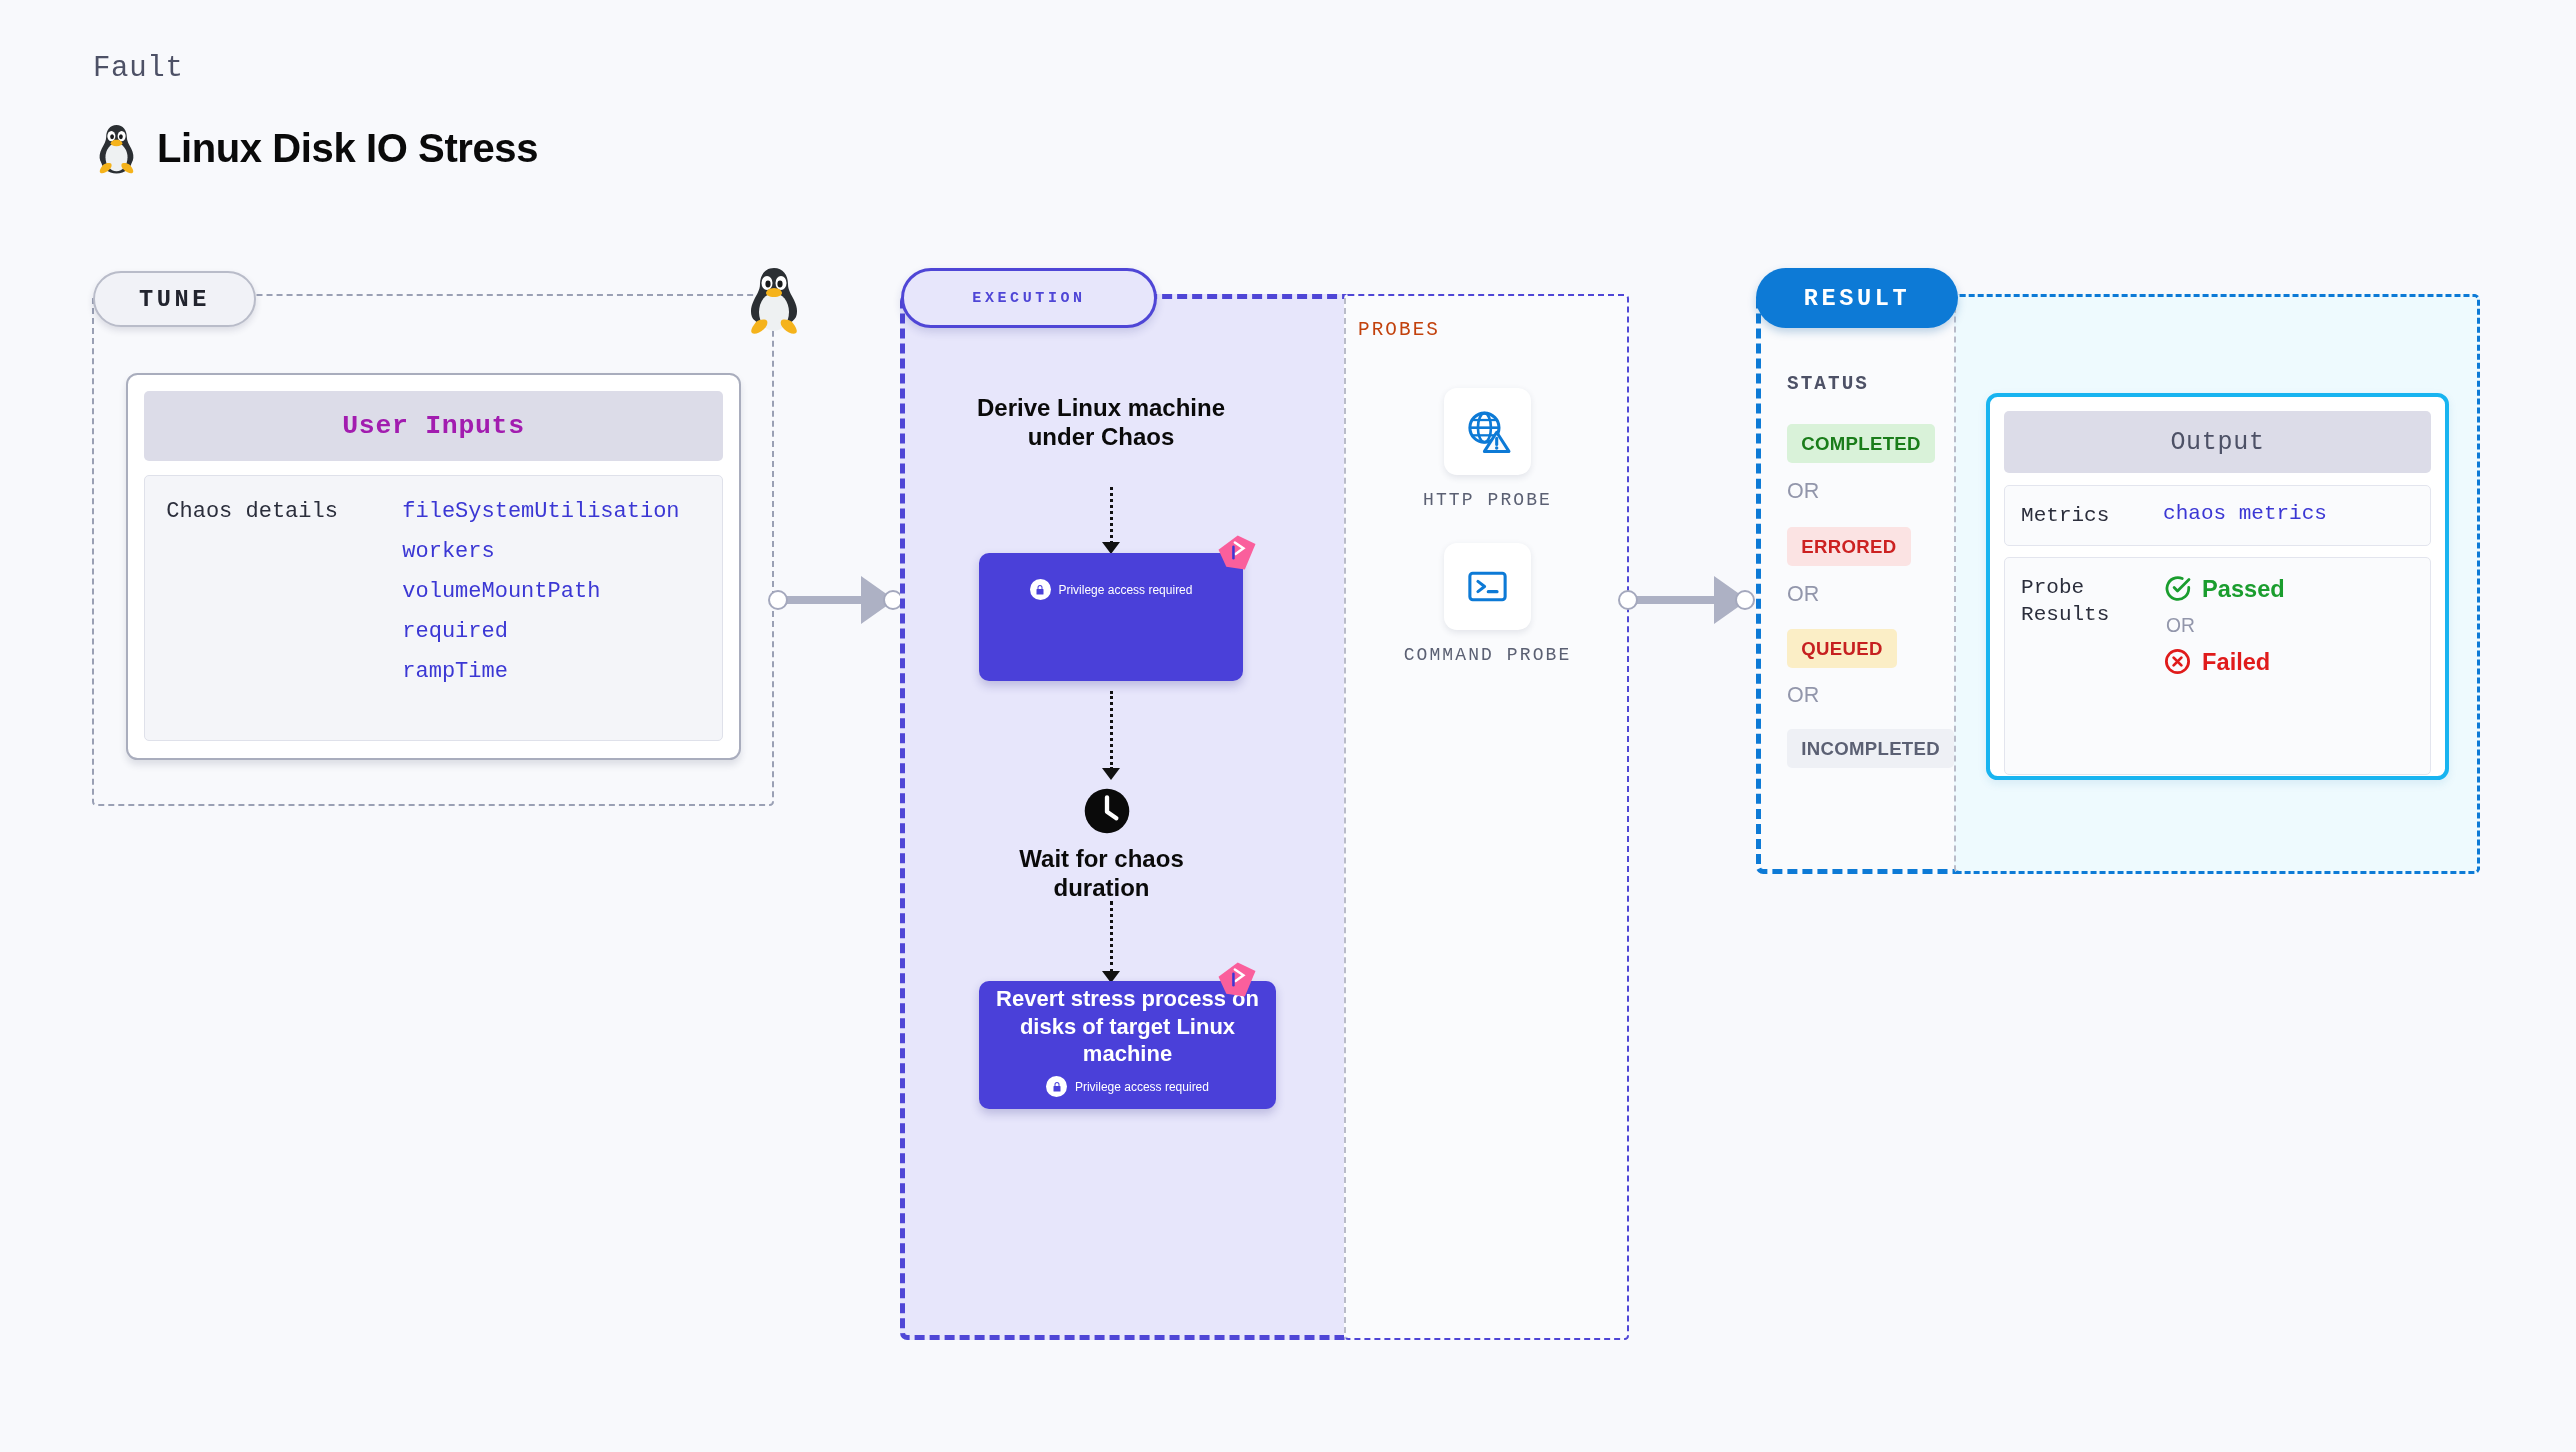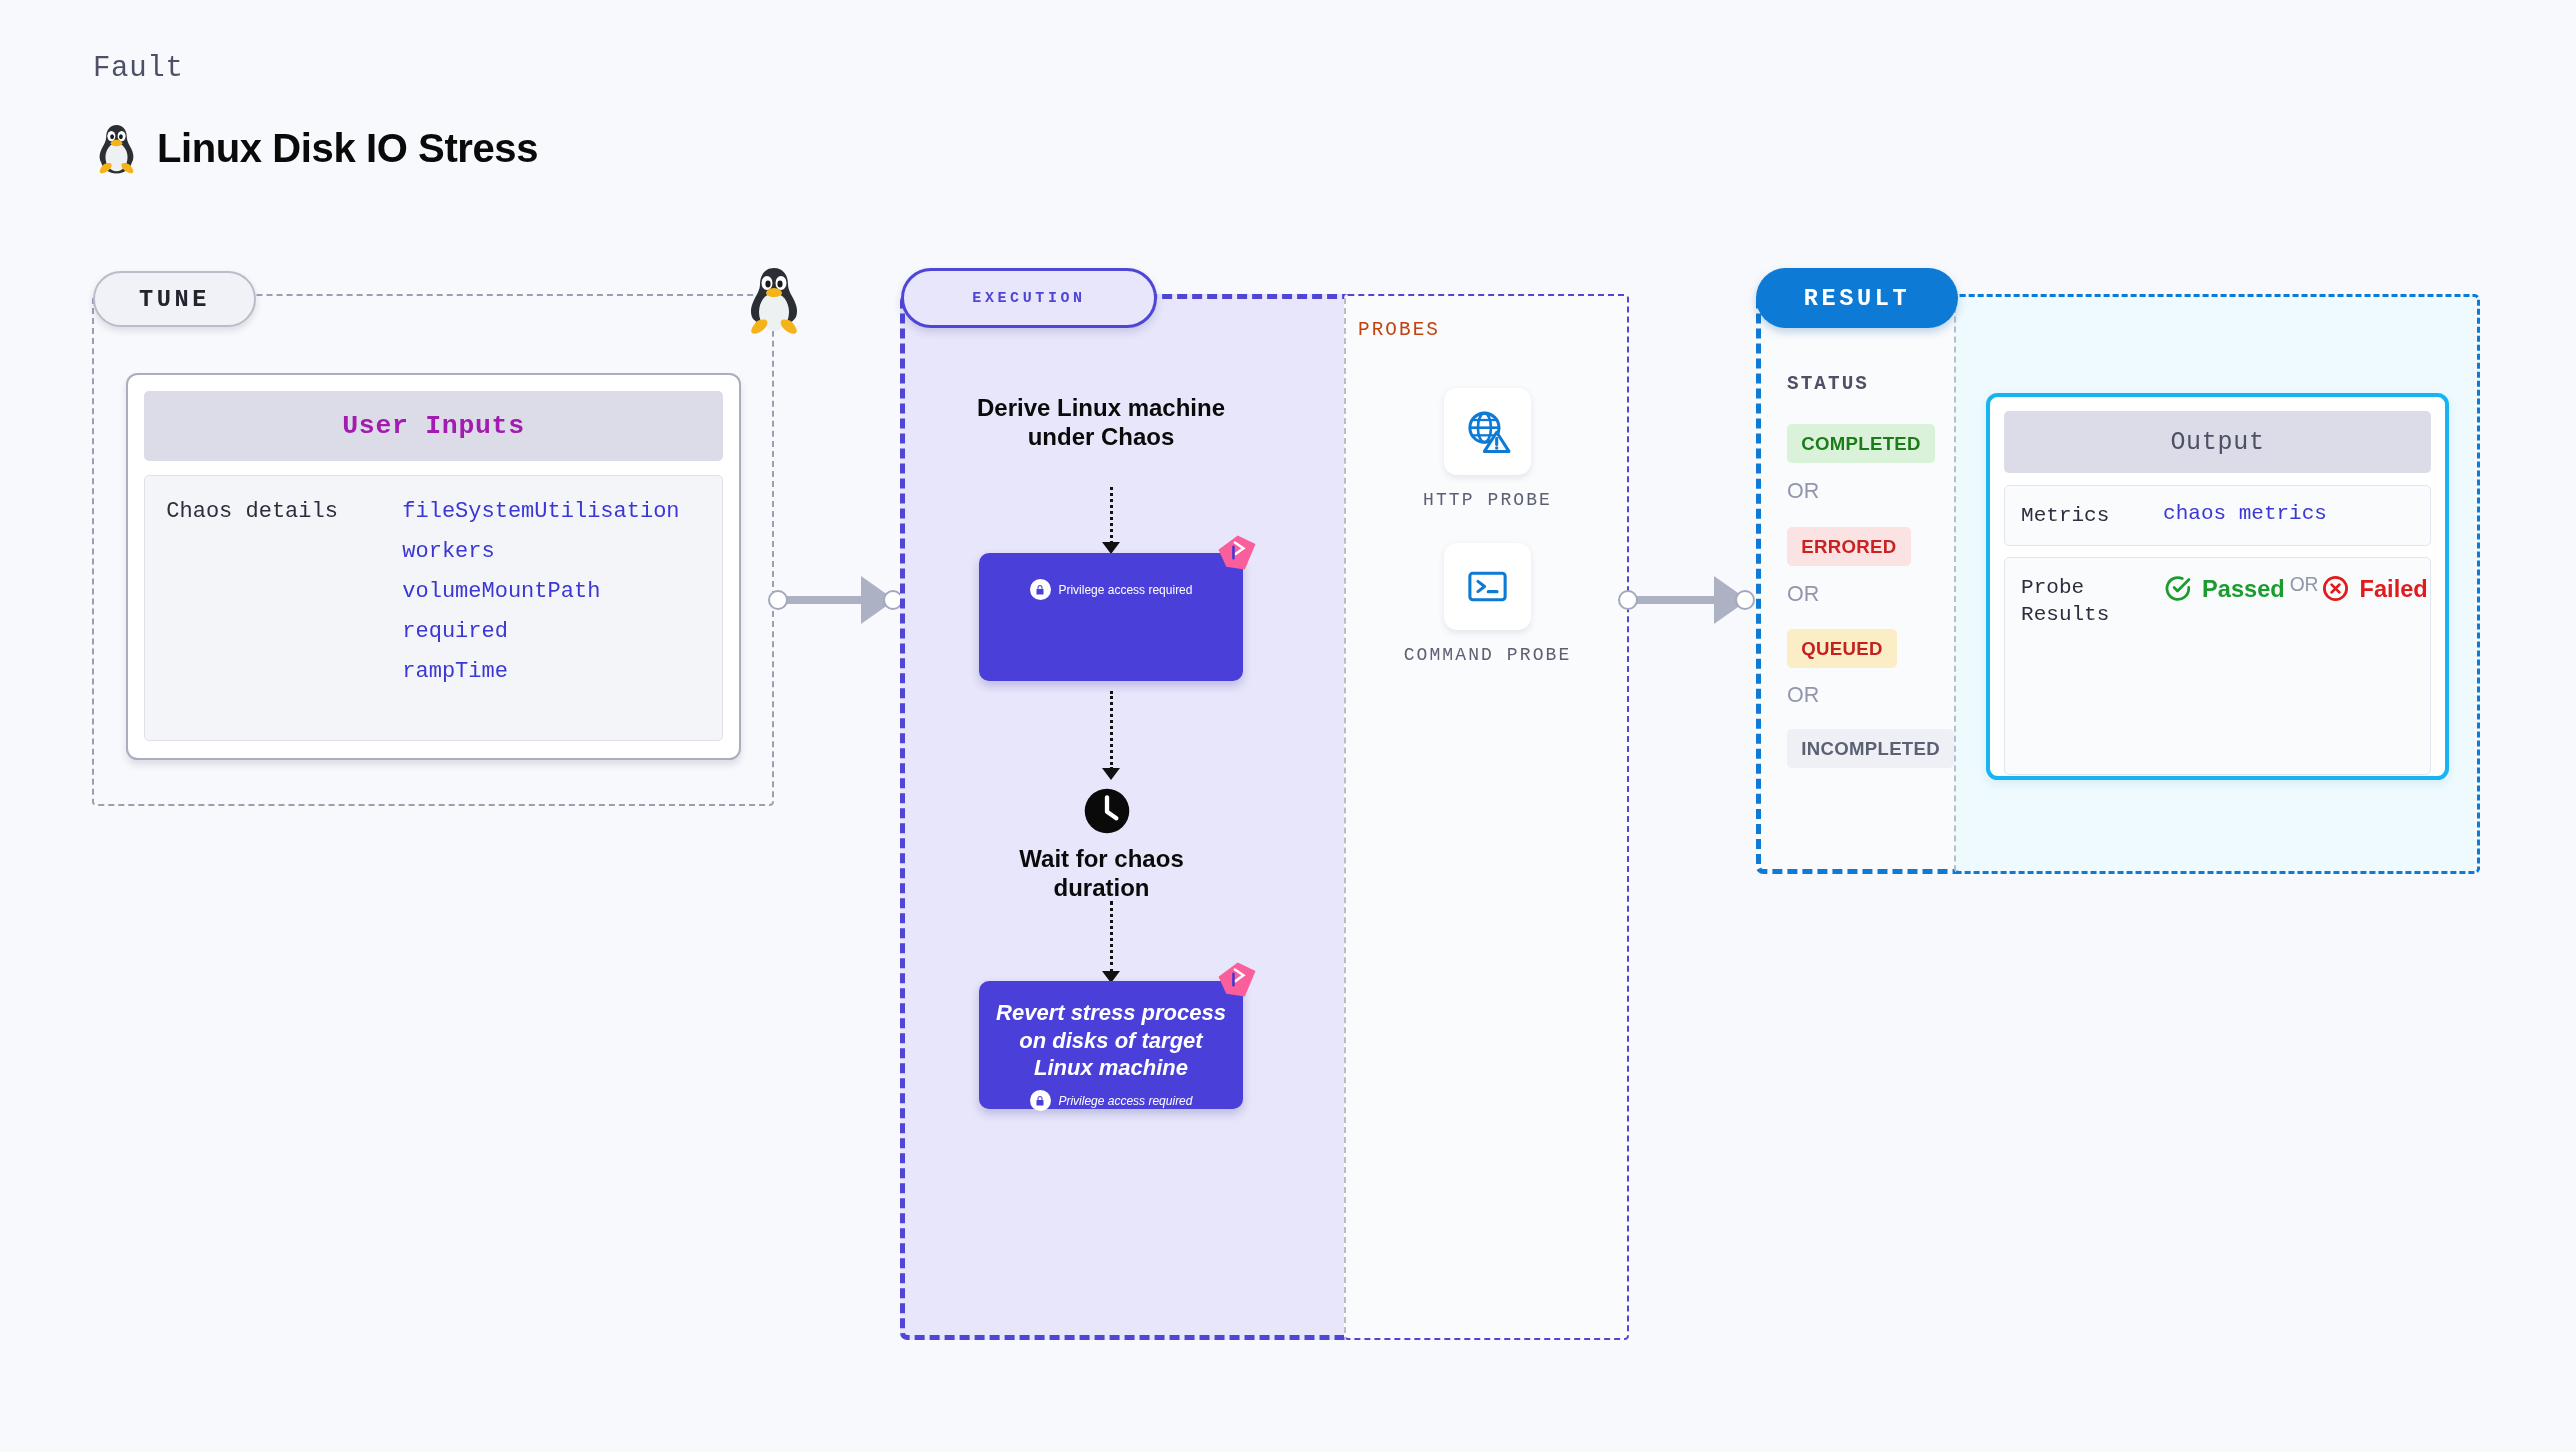--- a/index.html
+++ b/index.html
@@ -372,21 +372,21 @@
     width: 142px;
     flex: none;
     line-height: 1.3;
   }
   .out-val-link {
     font-family: "Liberation Mono", monospace;
     font-size: 21px;
     color: #3b37d4;
   }
   #probe-results-row { height: 218px; align-items: flex-start; }
-  .pr-col { display: flex; flex-direction: row; gap: 2px; }
+  .pr-col { display: flex; flex-direction: column; gap: 10px; }
   .pr-line { display: flex; align-items: center; gap: 10px; }
   .pr-text { font-size: 23.6px; font-weight: 700; }
   .pr-or { font-size: 19.3px; color: #9296ab; padding-left: 2.9px; }
 </style>
 </head>
 <body>
 
 <div id="stage">
 
   <div id="fault-label">Fault</div>
@@ -481,21 +481,21 @@
     <svg width="46" height="46" viewBox="0 0 64 64">
       <circle cx="32" cy="32" r="31" fill="#0a0a0a"></circle>
       <path d="M32 13 L32 33 L45 42" stroke="#ffffff" stroke-width="6" fill="none" stroke-linecap="round" stroke-linejoin="round"></path>
     </svg>
   </div>
   <div id="wait-text">Wait for chaos duration</div>
 
   <div class="vline" style="left:1110px; top:901px; height:72px;"></div>
   <div class="arrowhead" style="left:1102px; top:971px;"></div>
 
-  <div class="action-node" style="left:979px; top:981px; width:264px; height:128px; padding-top:18px;font-style:italic;">
+  <div class="action-node" style="left:979px; top:981px; width:297px; height:128px; padding-top:4px;">
     <div class="action-title">Revert stress process on disks of target Linux machine</div>
     <div class="priv-row">
       <span class="lock-badge">
         <svg width="12" height="12" viewBox="0 0 24 24" fill="#4a40d9">
           <path d="M12 2a5 5 0 0 0-5 5v3H6a1 1 0 0 0-1 1v9a1 1 0 0 0 1 1h12a1 1 0 0 0 1-1v-9a1 1 0 0 0-1-1h-1V7a5 5 0 0 0-5-5zm0 2a3 3 0 0 1 3 3v3H9V7a3 3 0 0 1 3-3z"></path>
         </svg>
       </span>
       <span>Privilege access required</span>
     </div>
   </div>

